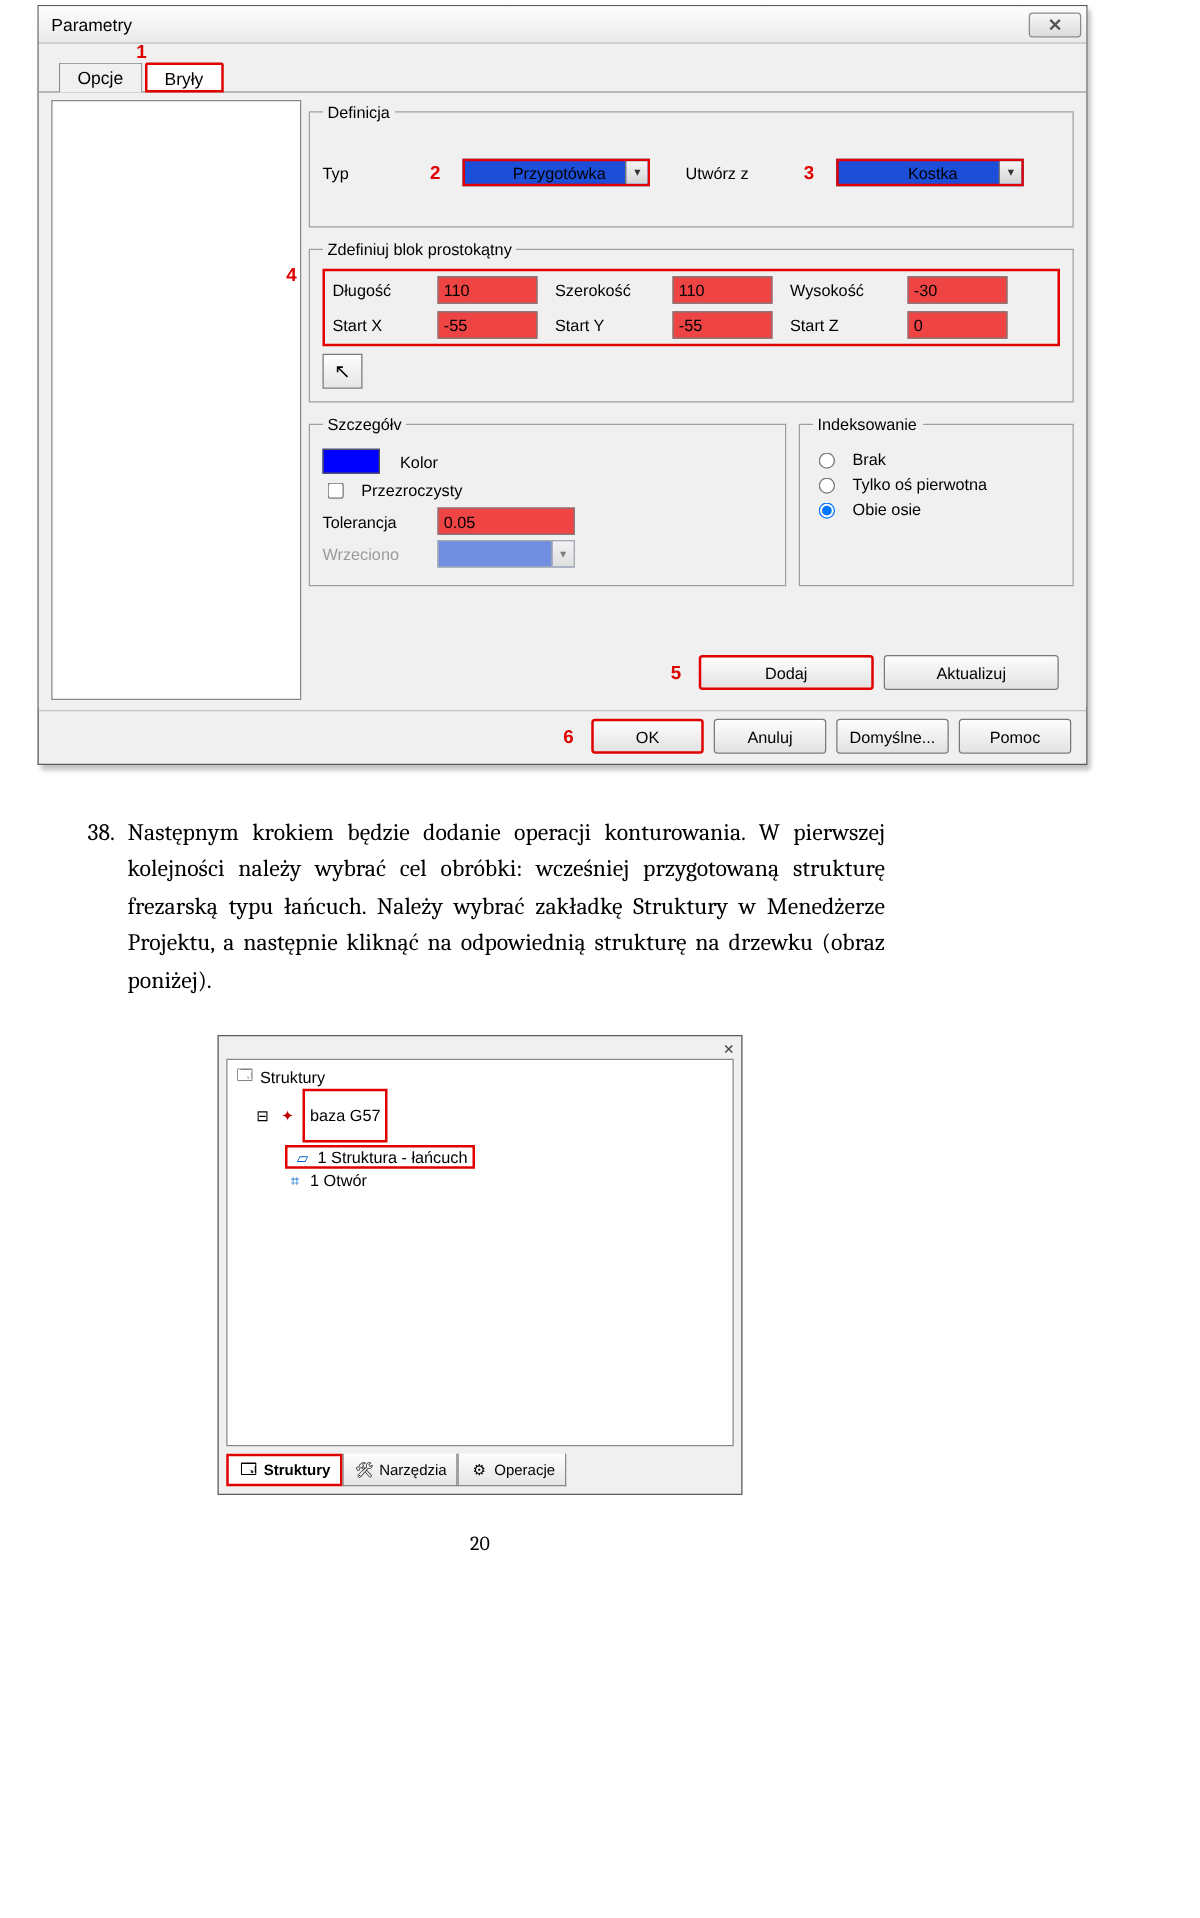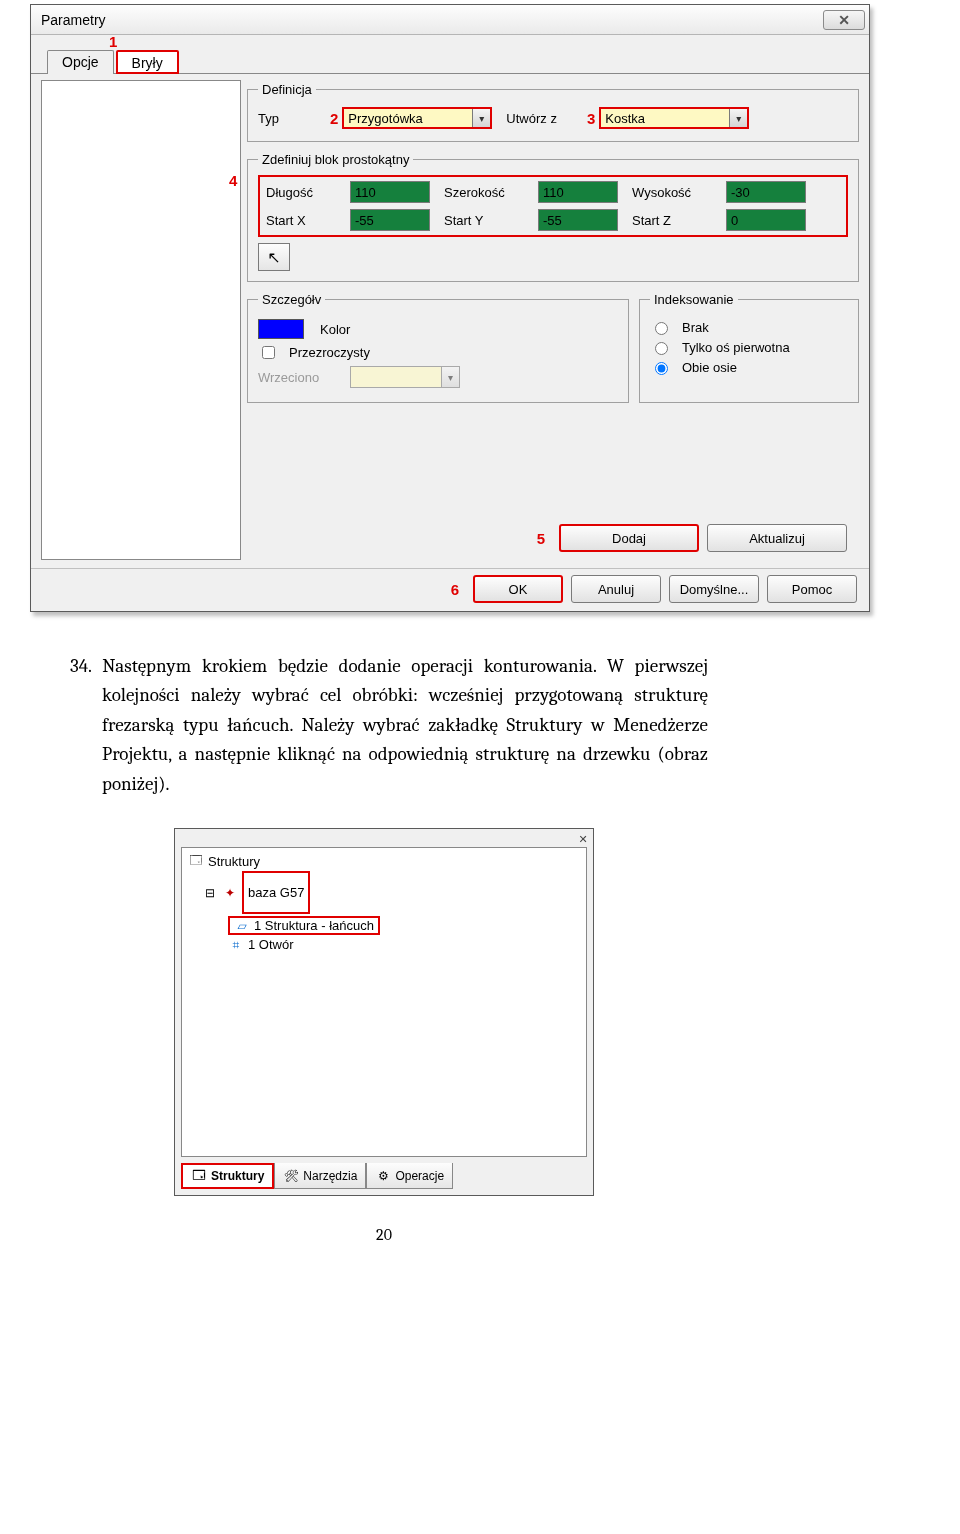--- a/index.html
+++ b/index.html
@@ -84,42 +84,43 @@
     border:1px solid #a0a0a0;
     margin:2px 0;
     padding: 8px 10px 10px 10px;
     font-size:13px;
   }
   fieldset.grp legend { padding:0 4px; font-size:13px; }
   .row { display:flex; align-items:center; gap:8px; margin:4px 0; }
   .lbl { width:72px; }
   .lblw { width:84px; }
   .txt {
-    background:#15803d;
+    background:#ef4444;
     border:1px solid #7a7a7a;
     height:22px;
     padding:1px 4px;
     font-size:13px;
     width:80px;
   }
   .combo {
     display:flex; align-items:center;
-    background:#fef9c3; border:1px solid #7a7a7a;
+    background:#1d4ed8; border:1px solid #7a7a7a;
     height:22px; width:150px;
     position:relative;
     padding-left:4px;
+    justify-content:center;
   }
   .combo .arrow{
     position:absolute; right:0; top:0; bottom:0; width:18px;
     background:linear-gradient(#f5f5f5,#d5d5d5);
     border-left:1px solid #7a7a7a;
     display:flex;align-items:center;justify-content:center;
   }
   .arrow::after{content:"▾";font-size:10px;color:#333;}
-  .defrow { display:flex; align-items:center; margin:2px 0; position:relative;}
+  .defrow { display:flex; align-items:center; gap:14px; margin:22px 0; position:relative;}
   .blokgrid {
     display:grid;
     grid-template-columns: 80px 90px 90px 90px 90px 90px;
     row-gap:6px; column-gap:4px;
     align-items:center;
   }
   .blokgrid .lbl2{font-size:13px;}
   .pickbtn {
     width:32px;height:28px;
     border:1px solid #7a7a7a;
@@ -278,20 +279,24 @@
           <fieldset class="grp" style="flex:1;">
             <legend>Szczegółv</legend>
             <div class="row">
               <span class="colorbox"></span>
               <span>Kolor</span>
             </div>
             <div class="row">
               <input type="checkbox" class="chk" style="">
               <span>Przezroczysty</span>
             </div>
+            <div class="row">
+              <span class="lblw">Tolerancja</span>
+              <input class="txt" style="width: 110px;" value="0.05">
+            </div>
             <div class="row disabled">
               <span class="lblw">Wrzeciono</span>
               <div class="combo" style="width:110px;opacity:.6;">
                 <span class="arrow"></span>
               </div>
             </div>
           </fieldset>
 
           <fieldset class="grp" style="width:220px;">
             <legend>Indeksowanie</legend>
@@ -325,21 +330,21 @@
     <div class="btnrow btnrow2">
       <span class="redmark" style="position:static;margin-right:6px;align-self:center;">6</span>
       <div class="btn redbox">OK</div>
       <div class="btn">Anuluj</div>
       <div class="btn">Domyślne...</div>
       <div class="btn">Pomoc</div>
     </div>
   </div>
 
   <p class="doc-text">
-    <span>34.</span>
+    <span>38.</span>
     <span>Następnym krokiem będzie dodanie operacji konturowania. W pierwszej kolejności należy wybrać cel obróbki: wcześniej przygotowaną strukturę frezarską typu łańcuch. Należy wybrać zakładkę Struktury w Menedżerze Projektu, a następnie kliknąć na odpowiednią strukturę na drzewku (obraz poniżej).</span>
   </p>
 
   <div class="panel2">
     <div class="p2close">✕</div>
     <div class="tree">
       <div class="titem">
         <span class="ticon">🗔</span>
         <span>Struktury</span>
       </div>

